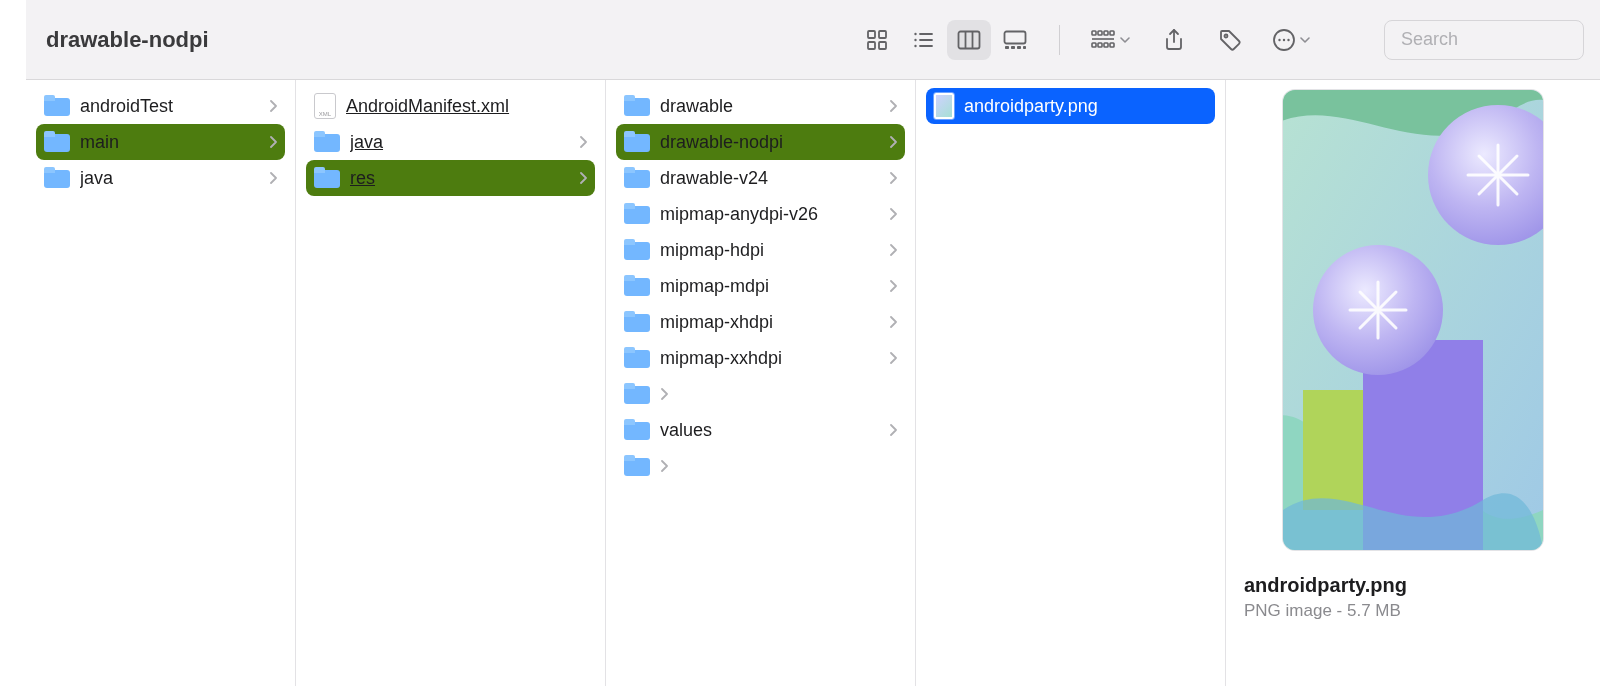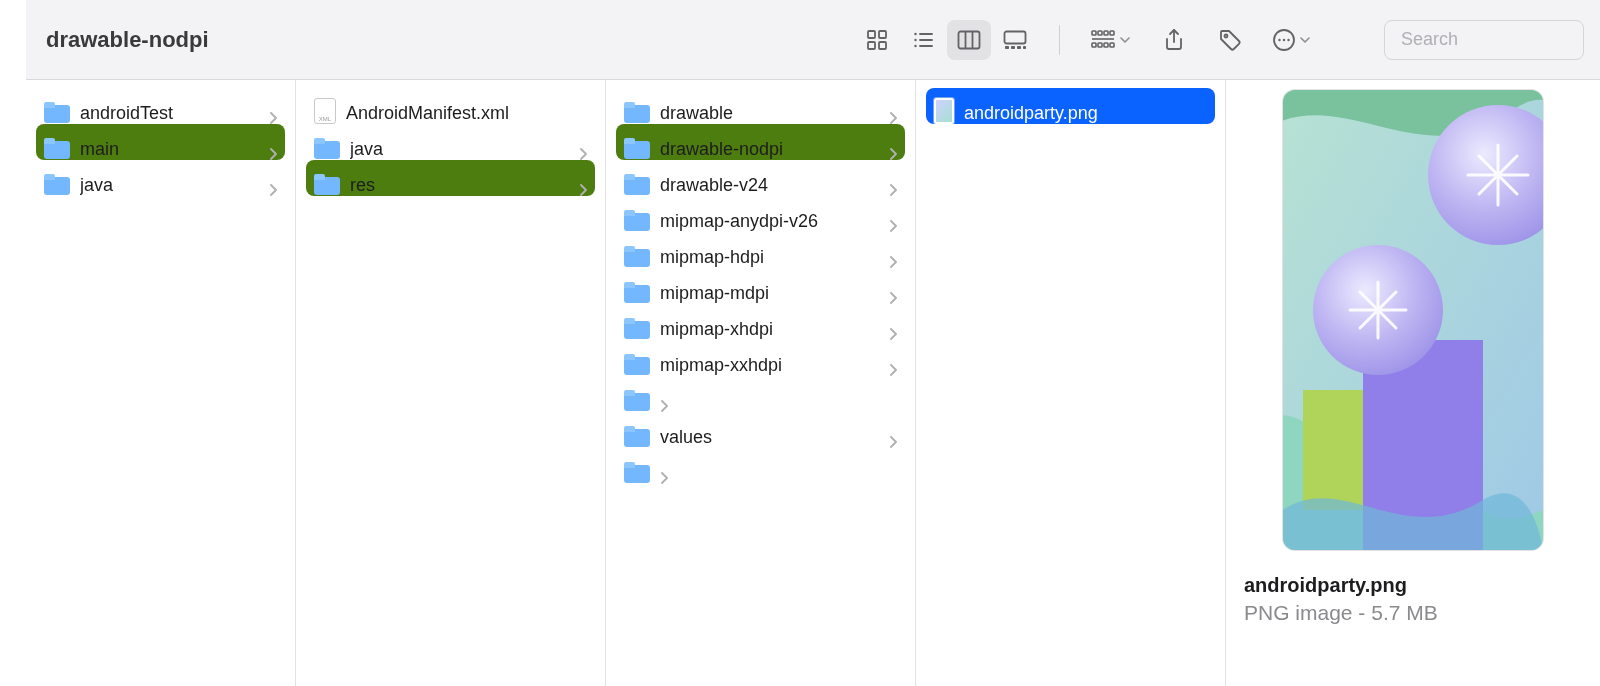--- a/index.html
+++ b/index.html
@@ -64,26 +64,26 @@
   display: flex;
   overflow: hidden;
 }
 .col {
   border-right: 1px solid #e3e2e5;
   padding: 8px 10px;
   overflow-y: auto;
   flex-shrink: 0;
 }
 .col:nth-child(1){ width: 270px; }
-.col:nth-child(2){ width: 310px; }
+.col:nth-child(2){ width: 310px; text-decoration: underline; }
 .col:nth-child(3){ width: 310px; }
 .col:nth-child(4){ width: 310px; }
 .preview { flex: 1; padding: 10px 18px; }
 .row {
-  display: flex; align-items: flex-end;
+  display: flex; align-items: center;
   height: 36px;
   border-radius: 8px;
   padding: 0 8px;
   gap: 10px;
   cursor: default;
 }
 .row .label { flex: 1; white-space: nowrap; overflow: hidden; text-overflow: ellipsis; }
 .row .chev { color: #b0b0b4; }
 .row.sel-path { background: #4d7c0f; }
 .row.sel-active { background: #0a63ff; color: #fff; }
@@ -118,21 +118,21 @@
 }
 .row.sel-active .image-icon { outline-color: rgba(255,255,255,0.4); border-color: #fff; }
 
 .preview-thumb {
   width: 260px; height: 460px; margin: 0 auto 24px;
   border-radius: 12px; overflow: hidden;
   box-shadow: 0 0 0 1px #e3e3e6;
 }
 .preview-thumb svg { display: block; width: 100%; height: 100%; }
 .preview-name { font-weight: 700; font-size: 20px; margin-bottom: 4px; }
-.preview-meta { color: #8a8a8e; font-size: 21px; }
+.preview-meta { color: #8a8a8e; font-size: 17px; }
 svg { display: block; }
 </style>
 </head>
 <body>
 
 <div class="window">
   <div class="toolbar">
     <div class="title">drawable-nodpi</div>
 
     <div class="tb-group">

